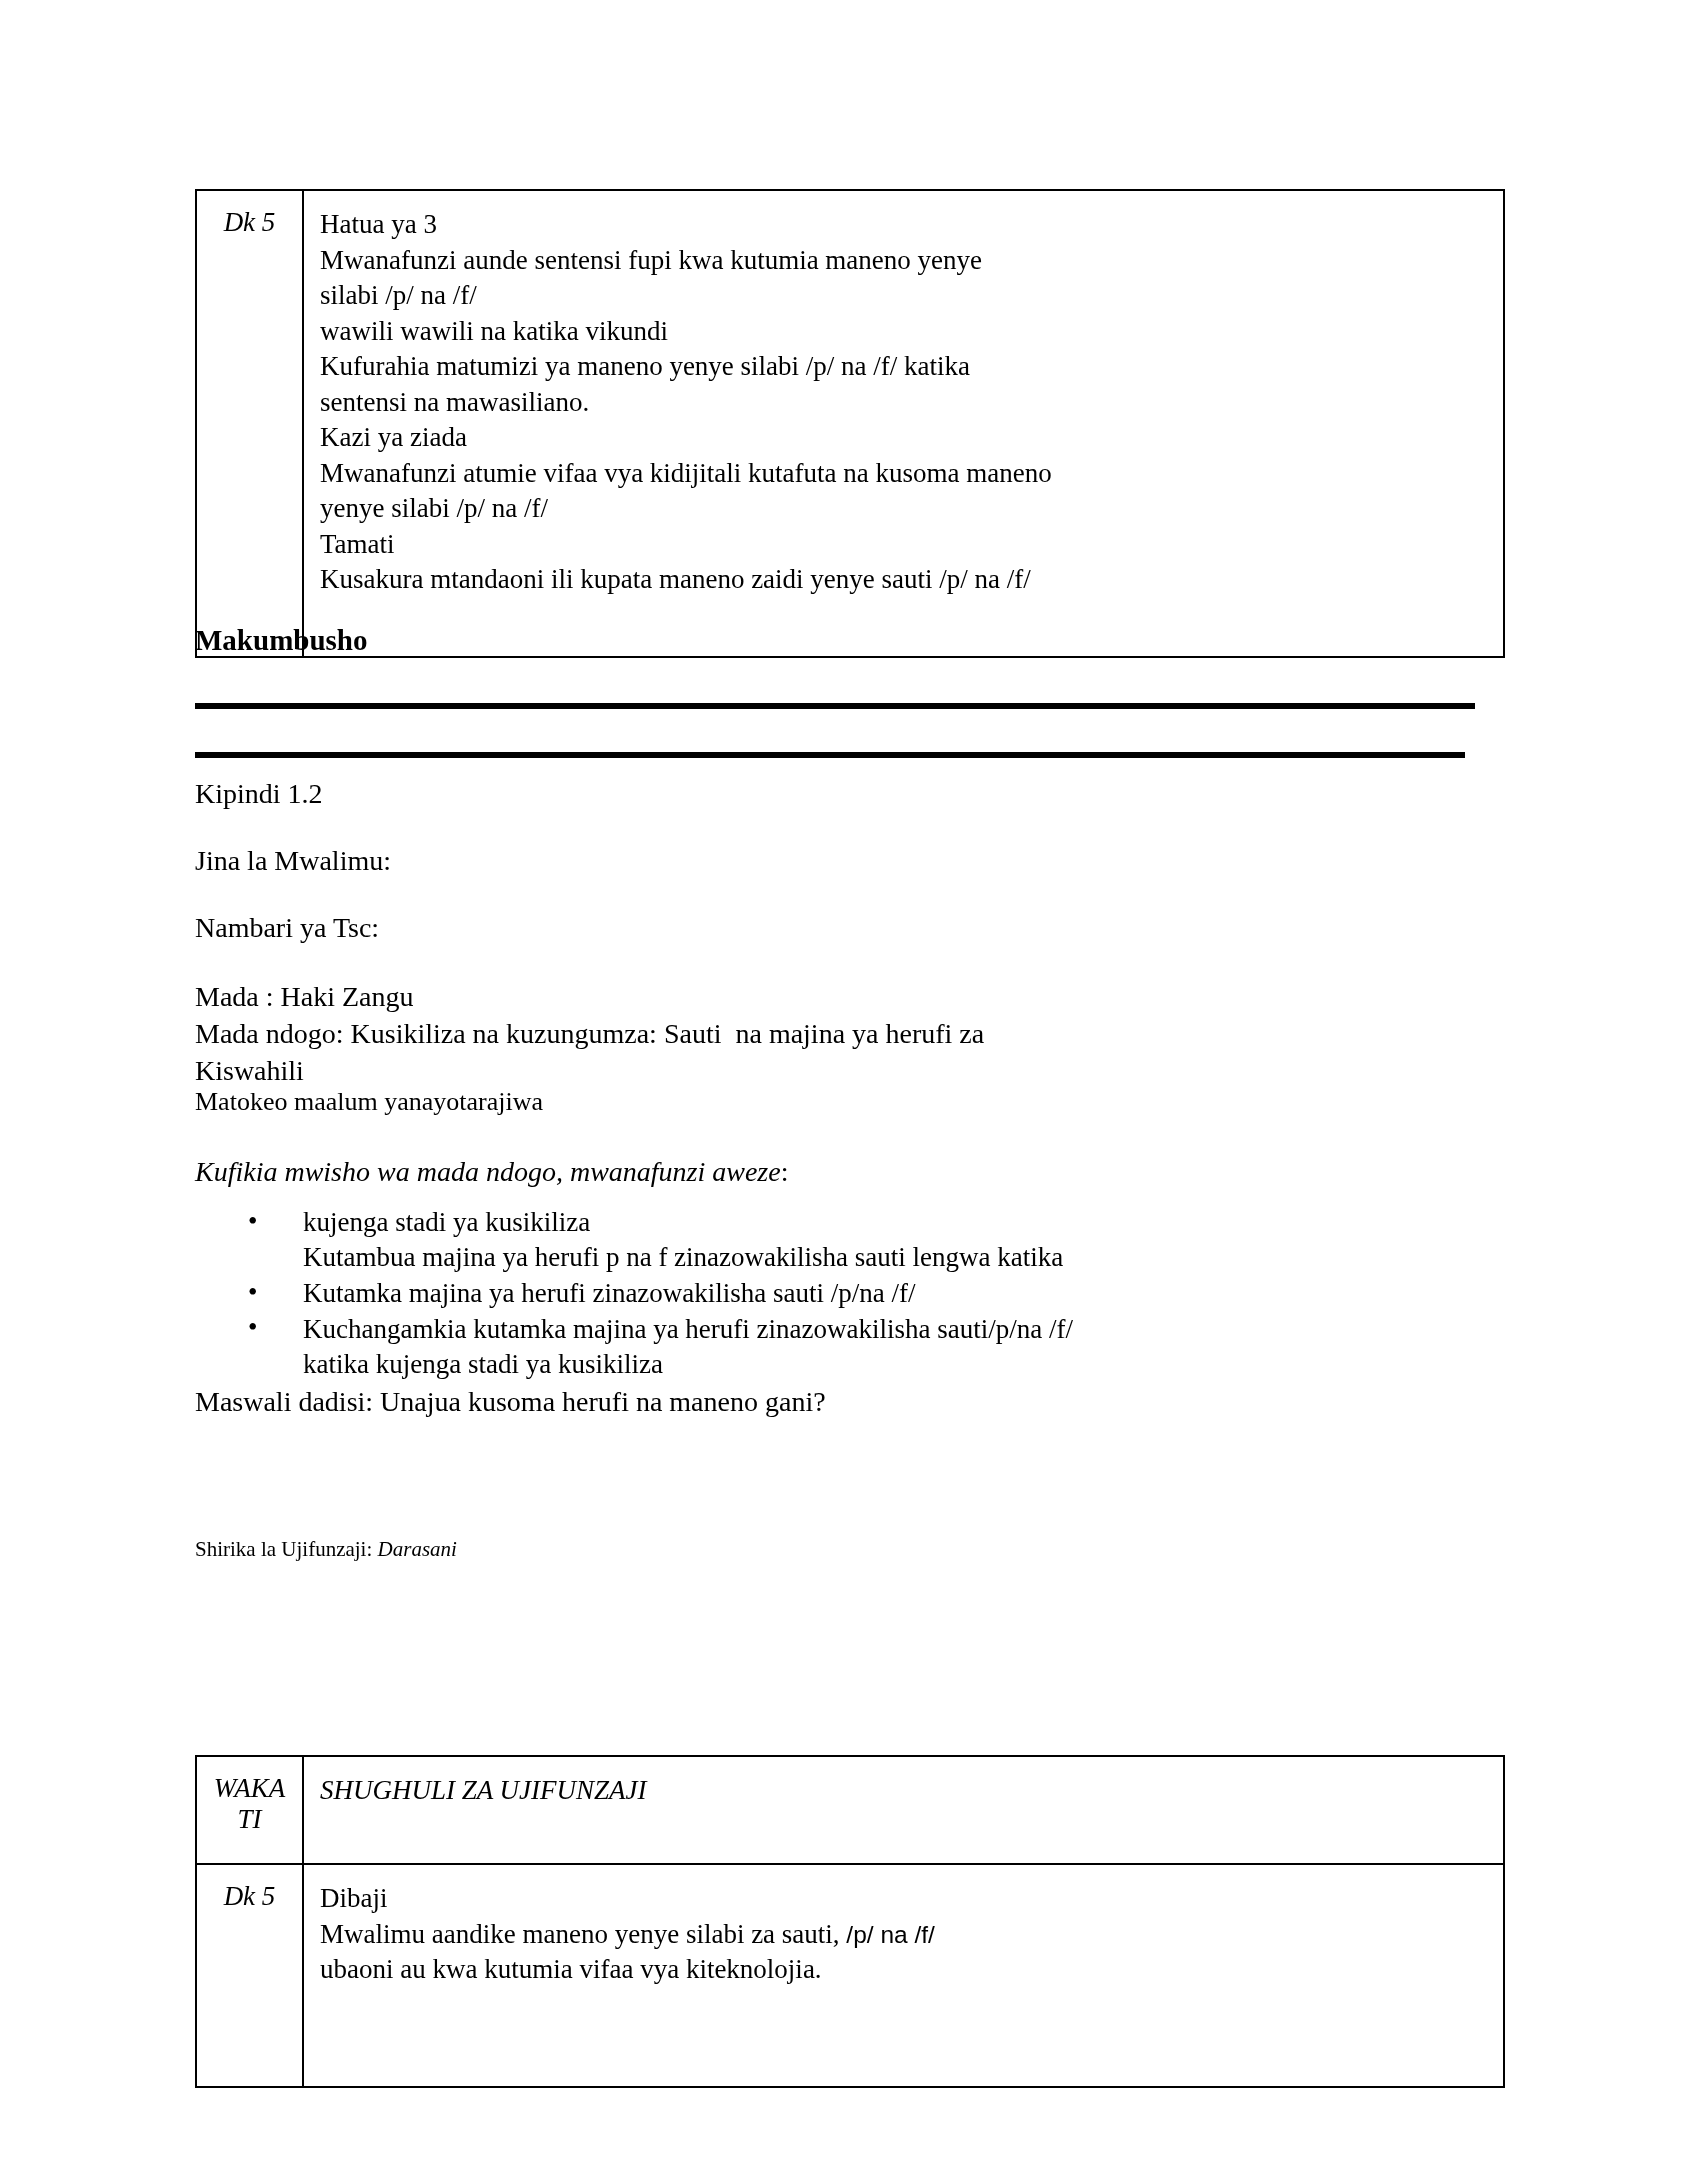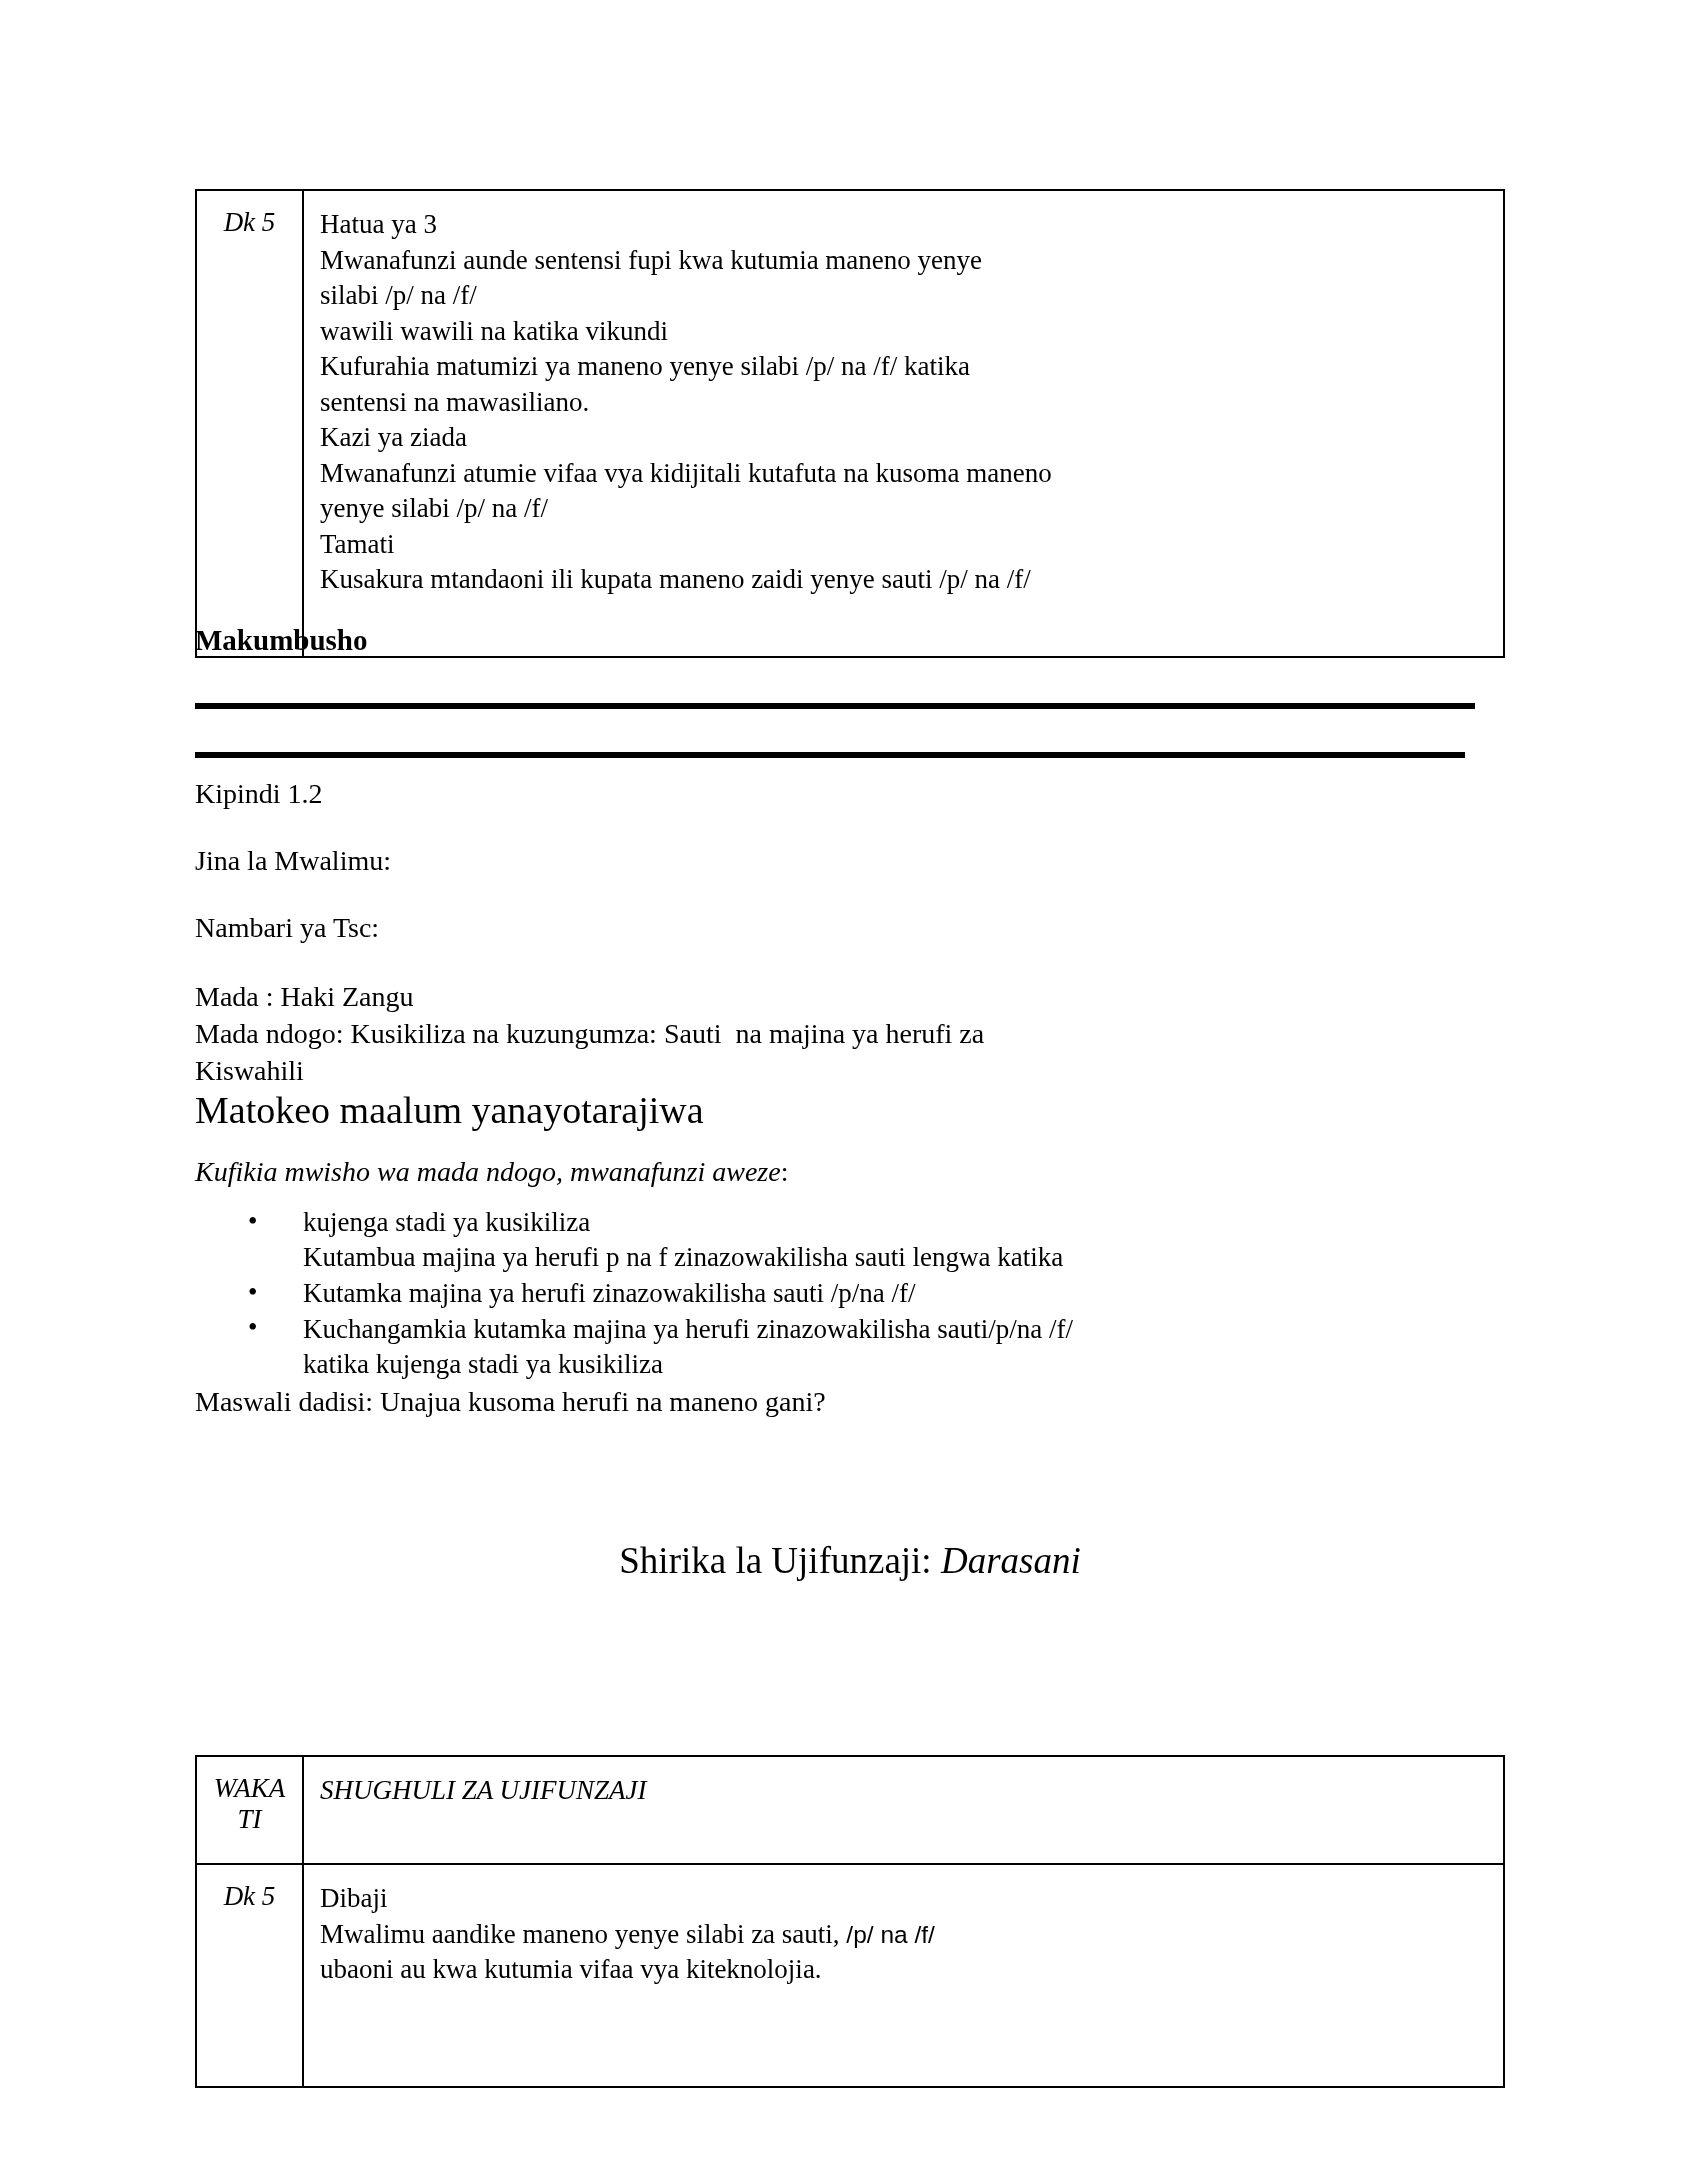--- a/index.html
+++ b/index.html
@@ -91,21 +91,21 @@
     position: absolute;
     left: 0;
     font-size: 28px;
     line-height: 1.33;
     width: 1310px;
   }
   #kipindi      { top: 775px; }
   #jina         { top: 842px; }
   #nambari      { top: 909px; }
   #mada-block   { top: 978px; }
-  #matokeo      { top: 1085px; font-size: 38px; }
+  #matokeo      { top: 1085px; font-size: 26px; }
   #kufikia      { top: 1153px; }
 
   
   #bullets {
     position: absolute;
     left: 0;
     top: 1205px;
     width: 1310px;
     margin: 0;
     padding: 0;
@@ -121,21 +121,21 @@
   #bullets li .bullet {
     position: absolute;
     left: 53px;
     top: -1.3px;
     font-size: 27px;
     line-height: 1.30;
   }
 
   #maswali { top: 1383px; }
   #nyenzo  { top: 1444px; }
-  #shirika { top: 1536px; font-size: 37px; text-align: center; }
+  #shirika { top: 1536px; font-size: 21px; }
 
   
   #bottom-table-wrap {
     position: absolute;
     left: 0;
     top: 1755px;
   }
   #bottom-table-wrap td.head-time   { height: 74px; }
   #bottom-table-wrap td.head-body   { font-style: italic; font-size: 27px; margin-top: 44px; }
   #bottom-table-wrap td.row-time    { height: 189px; }

